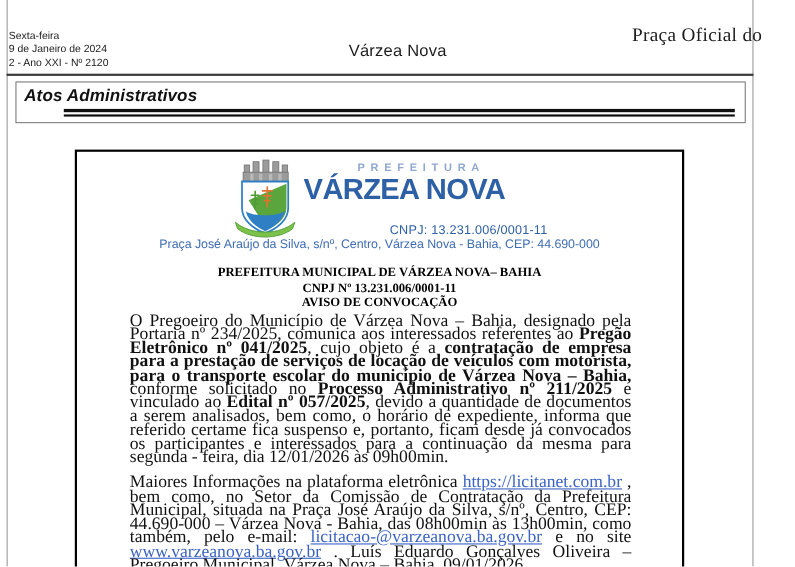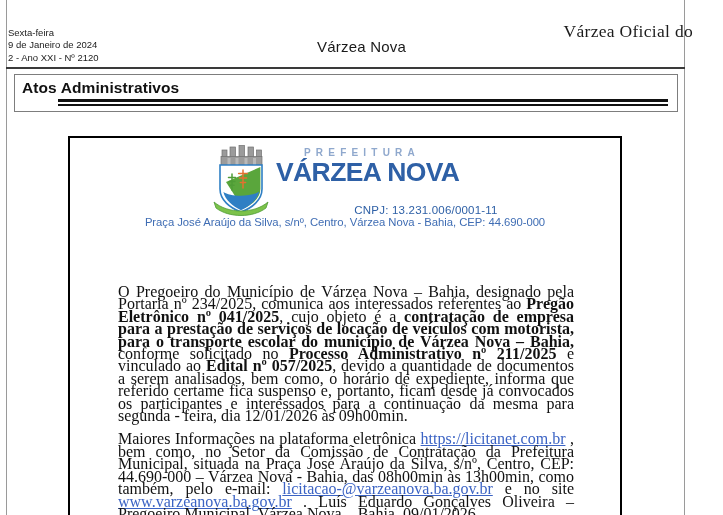--- a/index.html
+++ b/index.html
@@ -26,34 +26,34 @@
   .mh-do{font-family:"Liberation Serif",serif;font-size:17.5px;color:#1c1c1c;
     letter-spacing:.3px;line-height:19px;white-space:nowrap;}
   .mh-mun{font-size:23px;font-weight:bold;color:#000;letter-spacing:-.3px;
     line-height:24px;white-space:nowrap;}
   .mh-rule{position:absolute;left:6px;top:67px;width:679px;height:2px;background:#3a3a3a;}
 
   
   .section-band{position:absolute;left:14px;top:74px;width:664px;height:38px;
     border:1px solid #7d7d7d;box-sizing:border-box;background:#fff;}
   .section-title{position:absolute;left:22px;top:79px;font-size:15.5px;font-weight:bold;
-    color:#111;letter-spacing:.1px;}
+    font-style:italic;color:#111;letter-spacing:.1px;}
   .section-rule1{position:absolute;left:58px;top:99px;width:610px;height:3px;background:#111;}
   .section-rule2{position:absolute;left:58px;top:104px;width:610px;height:2px;background:#111;}
 
   
   .docbox{position:absolute;left:68px;top:136px;width:554px;height:400px;
     border:2px solid #000;box-sizing:border-box;background:#fff;}
 
   
   .letterhead{position:absolute;left:0;top:0;width:550px;height:100px;}
   .crest{position:absolute;left:140px;top:6px;width:62px;height:74px;}
   .lh-text{position:absolute;left:206px;top:8px;width:300px;}
   .lh-pref{font-size:10px;letter-spacing:5.2px;color:#8fa8cd;font-weight:600;
-    margin-left:28px;line-height:13px;}
+    margin-left:49px;line-height:13px;}
   .lh-name{font-size:26.5px;font-weight:bold;color:#2e60a6;letter-spacing:-.6px;
     line-height:29px;white-space:nowrap;margin-top:-1px;}
   .lh-cnpj{font-size:11.5px;color:#2e60a6;letter-spacing:.2px;line-height:14px;
     text-align:center;margin-top:16px;}
   .lh-addr{position:absolute;left:0;top:78px;width:550px;text-align:center;
     font-size:11.3px;color:#3f6db4;letter-spacing:-.05px;white-space:nowrap;}
 
   
   .act-title{position:absolute;left:0;top:104px;width:550px;text-align:center;
     font-family:"Liberation Serif",serif;font-size:11.5px;font-weight:bold;
@@ -76,21 +76,21 @@
 
     <div class="mh-left">
       <div>Sexta-feira</div>
       <div>9 de Janeiro de 2024</div>
       <div>2 - Ano XXI - Nº 2120</div>
     </div>
 
     <div class="mh-center">Várzea Nova</div>
 
     <div class="mh-right">
-      <div class="mh-do">Várzea Oficial do</div>
+      <div class="mh-do">Praça Oficial do</div>
     </div>
   </div>
   <div class="mh-rule"></div>
 
   <div class="section-band"></div>
   <div class="section-title">Atos Administrativos</div>
   <div class="section-rule1"></div>
   <div class="section-rule2"></div>
 
   <div class="docbox">
@@ -141,20 +141,25 @@
 
       <div class="lh-text">
         <div class="lh-pref">PREFEITURA</div>
         <div class="lh-name">VÁRZEA NOVA</div>
         <div class="lh-cnpj">CNPJ:  13.231.006/0001-11</div>
       </div>
 
       <div class="lh-addr">Praça José Araújo da Silva, s/nº, Centro, Várzea Nova - Bahia, CEP: 44.690-000</div>
     </div>
 
+    <div class="act-title">
+      <div>PREFEITURA MUNICIPAL DE VÁRZEA NOVA– BAHIA</div>
+      <div>CNPJ Nº 13.231.006/0001-11</div>
+      <div>AVISO DE CONVOCAÇÃO</div>
+    </div>
 
     <div class="act-body">
       <p><span>O Pregoeiro do Município de Várzea Nova – Bahia, designado pela Portaria nº 234/2025, comunica aos interessados referentes ao </span><b>Pregão Eletrônico nº 041/2025</b><span>, cujo objeto é a </span><b>contratação de empresa para a prestação de serviços de locação de veículos com motorista, para o transporte escolar do município de Várzea Nova – Bahia,</b><span> conforme solicitado no </span><b>Processo Administrativo nº 211/2025</b><span> e vinculado ao </span><b>Edital nº 057/2025</b><span>, devido a quantidade de documentos a serem analisados, bem como, o horário de expediente, informa que referido certame fica suspenso e, portanto,  ficam desde já convocados os participantes e interessados para a continuação da mesma para segunda - feira, dia 12/01/2026 às 09h00min.</span></p>
 
       <p><span>Maiores Informações na plataforma eletrônica </span><a class="lnk" href="#">https://licitanet.com.br</a><span> , bem como, no Setor da Comissão de Contratação da Prefeitura Municipal, situada na Praça José Araújo da Silva, s/nº, Centro, CEP: 44.690-000 – Várzea Nova - Bahia, das 08h00min às 13h00min, como também, pelo e-mail: </span><a class="lnk" href="#">licitacao-@varzeanova.ba.gov.br</a><span> e no site </span><a class="lnk" href="#">www.varzeanova.ba.gov.br</a><span> . Luís Eduardo Gonçalves Oliveira – Pregoeiro Municipal. Várzea Nova – Bahia. 09/01/2026.</span></p>
     </div>
 
   </div>
 </div>
 

